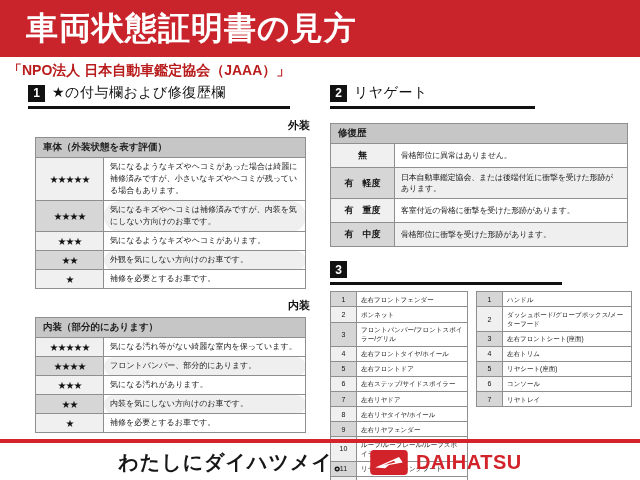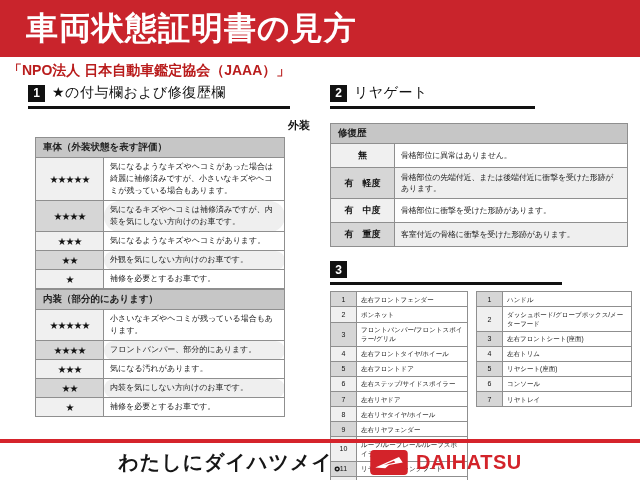--- a/index.html
+++ b/index.html
@@ -24,21 +24,21 @@
     border-bottom:3px solid #111; }
   .sec-head .num { width:17px; height:17px; background:#111; color:#fff;
     font-size:12px; font-weight:bold; display:flex; align-items:center; justify-content:center; }
   .sec-head .st { font-size:14px; font-weight:normal; color:#111; letter-spacing:0.5px; }
   .w1 { width:262px; } .w2 { width:205px; } .w3 { width:232px; }
 
   .group-label { font-size:11px; font-weight:bold; color:#111; margin:9px 0 4px 5px;text-align:right; }
 
   
   table { border-collapse:collapse; }
-  .star-table { width:250px; margin-left:7px; }
+  .star-table { width:271px; margin-left:7px; }
   .star-table th, .star-table td { border:1px solid #8f8f8f; }
   .band-th { background:#C6C6C6; font-size:9.5px; font-weight:700; text-align:left;
     padding:3px 7px; color:#222; }
   .star-cell { width:68px; text-align:center; font-size:10px; letter-spacing:-1px;
     padding:2px; color:#111; font-weight:bold; }
   .desc-cell { font-size:8px; padding:3px 6px; line-height:1.5; color:#222;border-radius:20px; }
   .star-table tbody tr:nth-child(odd)  .star-cell { background:#F0F0F0; }
   .star-table tbody tr:nth-child(odd)  .desc-cell { background:#ffffff; }
   .star-table tbody tr:nth-child(even) .star-cell { background:#D6D6D6; }
   .star-table tbody tr:nth-child(even) .desc-cell { background:#EFEFEF; }
@@ -113,30 +113,31 @@
           <td class="star-cell">★★</td>
           <td class="desc-cell">外観を気にしない方向けのお車です。</td>
         </tr>
         <tr>
           <td class="star-cell">★</td>
           <td class="desc-cell">補修を必要とするお車です。</td>
         </tr>
       </tbody>
     </table>
 
+    <div class="group-label">内装</div>
     <table class="star-table">
       <thead>
         <tr>
             <th class="band-th" colspan="2">内装（部分的にあります）</th>
           </tr>
       </thead>
       <tbody>
         <tr>
           <td class="star-cell">★★★★★</td>
-          <td class="desc-cell">小さいなキズやヘコミが残っている場合もあります。</td>
+          <td class="desc-cell">気になる汚れ等がない綺麗な室内を保っています。</td>
         </tr>
         <tr>
           <td class="star-cell">★★★★</td>
           <td class="desc-cell">フロントバンパー、部分的にあります。</td>
         </tr>
         <tr>
           <td class="star-cell">★★★</td>
           <td class="desc-cell">気になる汚れがあります。</td>
         </tr>
         <tr>
@@ -164,29 +165,29 @@
             <th class="band-th" colspan="2">修復歴</th>
           </tr>
       </thead>
       <tbody>
         <tr>
           <td class="grade-cell">無</td>
           <td class="rdesc-cell">骨格部位に異常はありません。</td>
         </tr>
         <tr>
           <td class="grade-cell">有　軽度</td>
-          <td class="rdesc-cell">骨格部位の先端付近、または後端付近に衝撃を受けた形跡があります。</td>
+          <td class="rdesc-cell">日本自動車鑑定協会、または後端付近に衝撃を受けた形跡があります。</td>
+        </tr>
+        <tr>
+          <td class="grade-cell">有　重度</td>
+          <td class="rdesc-cell">客室付近の骨格に衝撃を受けた形跡があります。</td>
         </tr>
         <tr>
           <td class="grade-cell">有　中度</td>
           <td class="rdesc-cell">骨格部位に衝撃を受けた形跡があります。</td>
-        </tr>
-        <tr>
-          <td class="grade-cell">有　重度</td>
-          <td class="rdesc-cell">客室付近の骨格に衝撃を受けた形跡があります。</td>
         </tr>
       </tbody>
     </table>
 
     <div class="sec-head w3" style="margin-top:14px;">
       <span class="num">3</span>
     </div>
 
     <div class="parts-wrap">
       <table class="parts-table pt-left">

